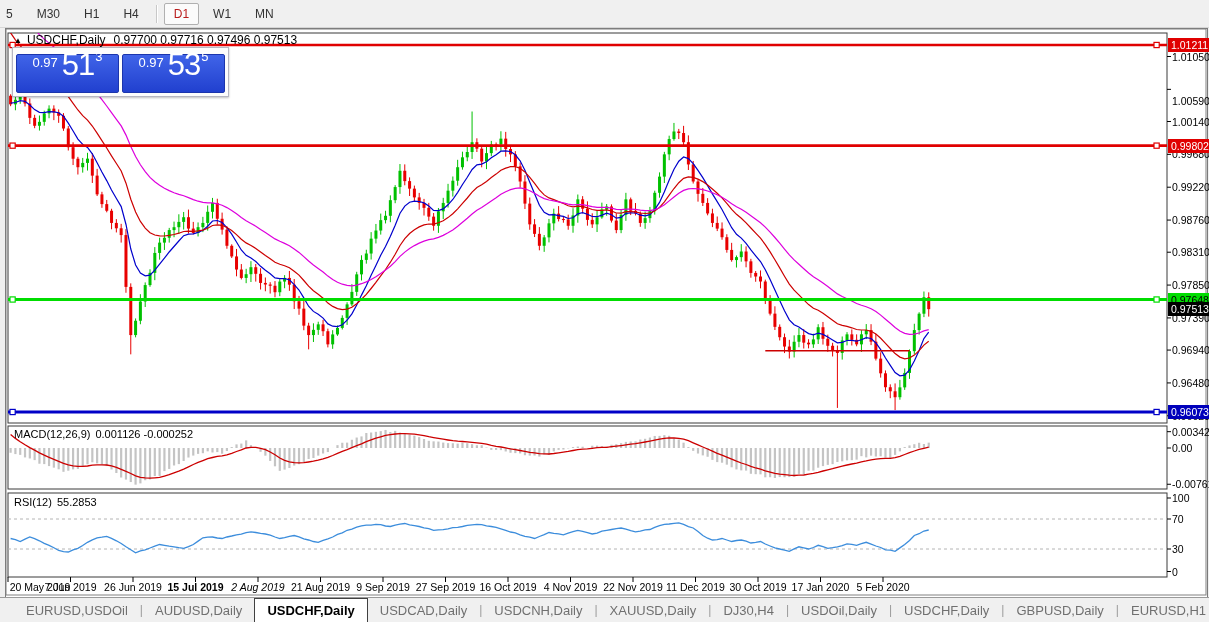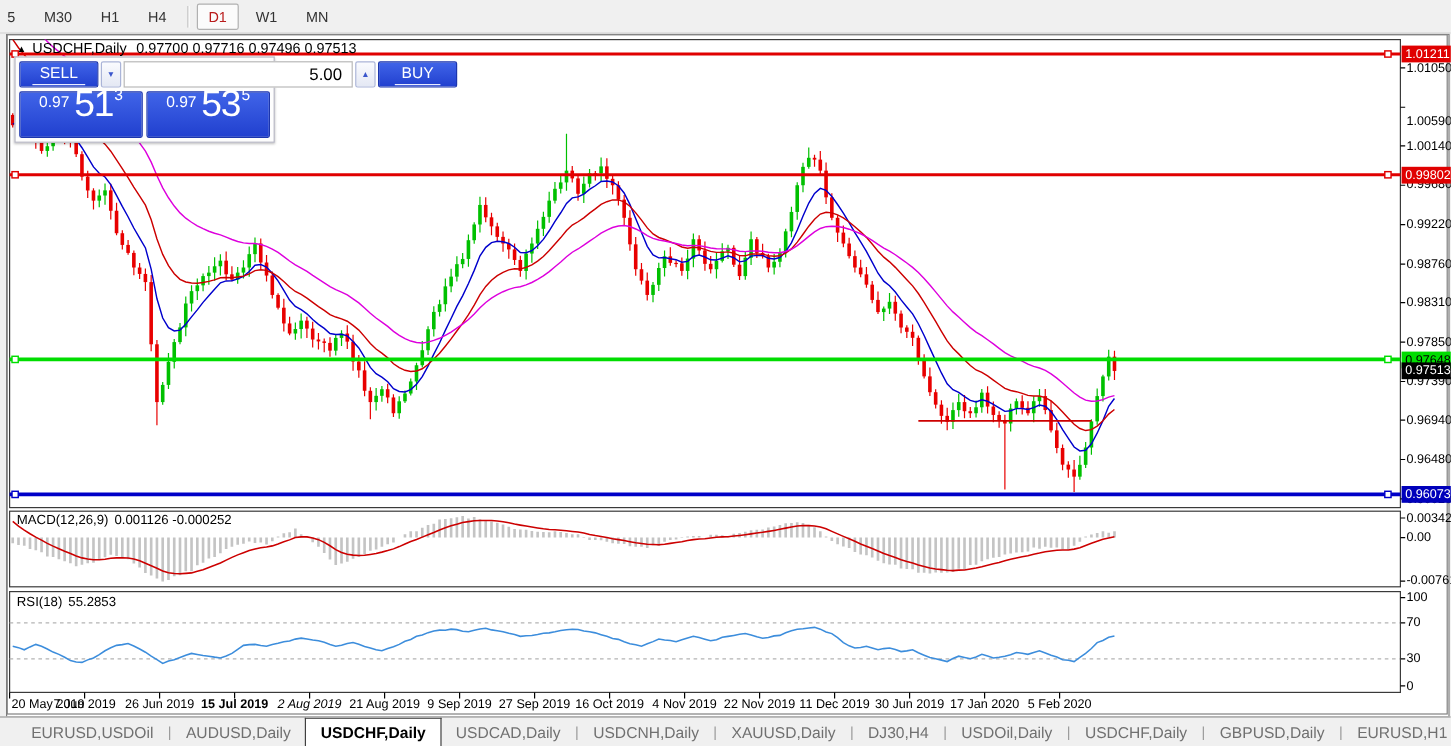--- a/index.html
+++ b/index.html
@@ -738,55 +738,40 @@
 
 <div class="plot-overlay"></div>
 <div class="axis-overlay"></div>
 <div class="time-overlay"></div>
 
 <div class="chart-info">
   <span class="tri">▲</span><span class="sym">USDCHF,Daily</span><span>0.97700 0.97716 0.97496 0.97513</span>
 </div>
 
 <div class="trade-panel">
-  <div class="tp-row1">
-    <div class="btn-blue btn-side">
-      <span>SELL</span>
-    </div>
-    <div class="spin-btn">
-      <span>▼</span>
-    </div>
-    <input class="lot-field" readonly="" value="5.00" style="">
-    <div class="spin-btn">
-      <span>▲</span>
-    </div>
-    <div class="btn-blue btn-side">
-      <span>BUY</span>
-    </div>
-  </div>
   <div class="tp-row2">
     <div class="btn-blue quote">
       <span class="frac">0.97</span>
       <span class="big">51</span>
       <span class="sup">3</span>
     </div>
     <div class="btn-blue quote">
       <span class="frac">0.97</span>
       <span class="big">53</span>
       <span class="sup">5</span>
     </div>
   </div>
 </div>
 
 <div class="ind-label" id="macd-label">
   <span>MACD(12,26,9)</span><span class="val">0.001126 -0.000252</span>
 </div>
 
 <div class="ind-label" id="rsi-label">
-  <span>RSI(18)</span><span class="val">55.2853</span>
+  <span>RSI(12)</span><span class="val">55.2853</span>
 </div>
 
 <div class="tabbar" id="tabbar">
     <div class="tab-lead"></div>
     <div class="tab">EURUSD,USDOil</div>
     <div class="tab-sep">|</div>
     <div class="tab">AUDUSD,Daily</div>
     <div class="tab active">USDCHF,Daily</div>
     <div class="tab">USDCAD,Daily</div>
     <div class="tab-sep">|</div>
@@ -836,15 +821,15 @@
 <div class="dlabel" style="left: 133px;">26 Jun 2019</div>
 <div class="dlabel" style="left: 195.5px; font-weight: bold;">15 Jul 2019</div>
 <div class="dlabel" style="left: 258px; font-style: italic;">2 Aug 2019</div>
 <div class="dlabel" style="left: 320.5px;">21 Aug 2019</div>
 <div class="dlabel" style="left: 383px;">9 Sep 2019</div>
 <div class="dlabel" style="left: 445.5px;">27 Sep 2019</div>
 <div class="dlabel" style="left: 508px;">16 Oct 2019</div>
 <div class="dlabel" style="left: 570.5px;">4 Nov 2019</div>
 <div class="dlabel" style="left: 633px;">22 Nov 2019</div>
 <div class="dlabel" style="left: 695.5px;">11 Dec 2019</div>
-<div class="dlabel" style="left: 758px;">30 Jun 2019</div>
+<div class="dlabel" style="left: 758px;">30 Oct 2019</div>
 <div class="dlabel" style="left: 820.5px;">17 Jan 2020</div>
 <div class="dlabel" style="left: 883px;">5 Feb 2020</div>
 
 </body></html>

